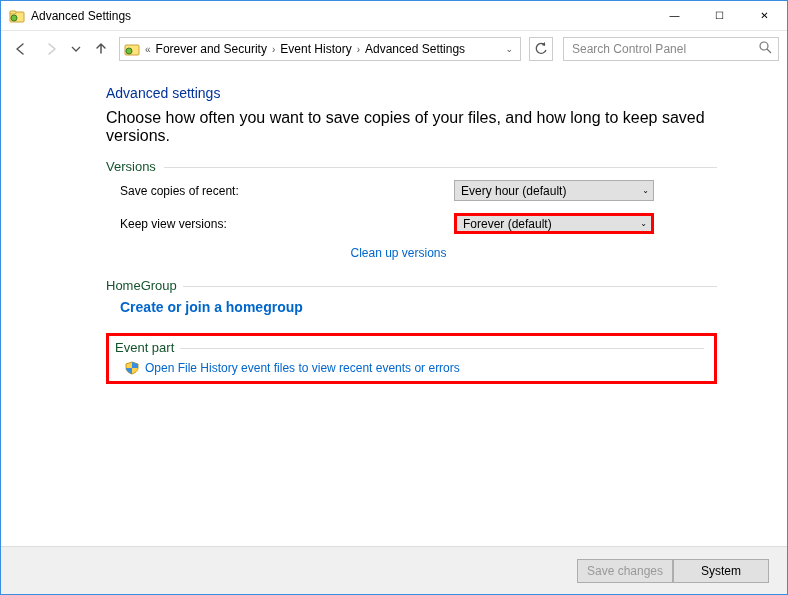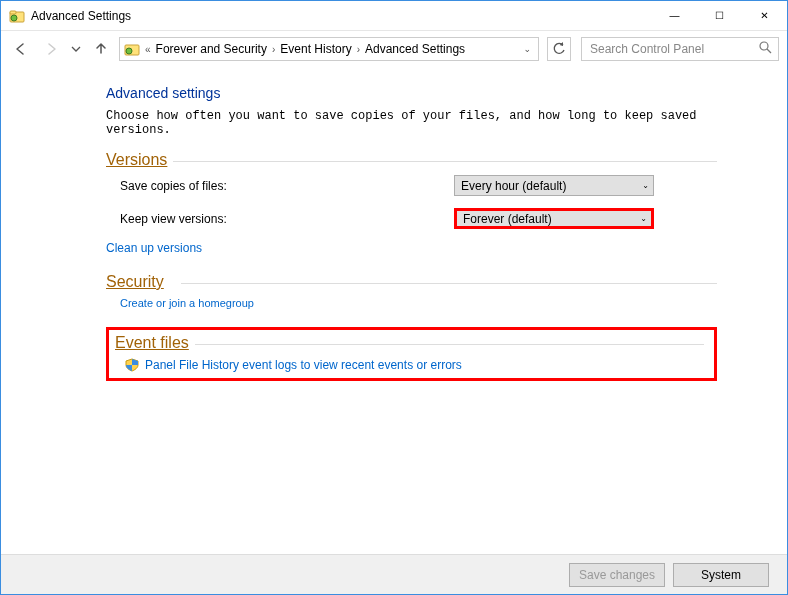--- a/index.html
+++ b/index.html
@@ -54,21 +54,21 @@
   }
   .breadcrumb .bcseg { display: inline-flex; align-items: center; white-space: nowrap; }
   .breadcrumb .chev { margin: 0 3px; color: #555; font-size: 10px; }
   .refresh {
     width: 24px; height: 24px;
     display: flex; align-items: center; justify-content: center;
     border: 1px solid #ccc;
     margin-left: 2px;
   }
   .searchbox {
-    width: 198px; height: 24px;
+    width: 216px; height: 24px;
     border: 1px solid #ccc;
     display: flex; align-items: center;
     padding: 0 6px;
     margin-left: 4px;
     color: #777;
     position: relative;
   }
   .searchbox input {
     border: none; outline: none;
     flex: 1; font-size: 12px;
@@ -81,28 +81,27 @@
     flex: 1;
     padding: 18px 70px 10px 105px;
     overflow: hidden;
   }
   .page-title {
     color: #003399;
     font-size: 14px;
     margin-bottom: 8px;
     font-weight: normal;
   }
-  .page-desc { font-size: 12px; margin-bottom: 14px; font-family: Liberation Mono, monospace; }
+  .page-desc { font-size: 16px; margin-bottom: 14px; }
   .group { margin-bottom: 18px; }
   .group-header {
-    color: #a16207;
-    font-size: 16px;
+    color: #14532d;
+    font-size: 13px;
     margin-bottom: 6px;
     position: relative;
-    text-decoration: underline;
   }
   .group-header::after {
     content: "";
     position: absolute;
     left: 58px; right: 0; top: 55%;
     border-top: 1px solid #ddd;
   }
   .group-header span {
     background: #fff;
     position: relative;
@@ -123,42 +122,41 @@
     display: flex; align-items: center; justify-content: space-between;
     padding: 0 4px 0 6px;
     font-size: 12px;
     text-align: right;
   }
   .select .arrow {
     font-size: 8px;
   }
   .select.highlight { border: 3px solid #ff0000; gap: 24px; }
   .link { color: #0066cc; cursor: default; }
-  .link.right { display: block; text-align: left; margin-right: 26px; }
+  .link.right { display: block; text-align: center; margin-right: 26px; }
   .hg-desc { font-size: 12px; padding-left: 14px; margin-bottom: 2px; }
-  .hg-link { font-size: 11px; padding-left: 14px; }
+  .hg-link { font-size: 14px; padding-left: 14px; font-weight: bold; }
   .eventbox {
     border: 3px solid #ff0000;
     padding: 4px 10px 6px 6px;
     margin-top: 6px;
     position: relative;
   }
   .eventbox .group-header::after { left: 65px; }
   .eventlink {
     display: flex; align-items: center; gap: 6px;
     padding-left: 10px;
     margin-top: 4px;
   }
   
   .footer {
-    height: 40px;
+    height: 48px;
     border-top: 1px solid #ddd;
     background: #f0f0f0;
     display: flex; align-items: center; justify-content: flex-end;
-    gap: 8px;
     padding-right: 18px;
   }
   .btn {
     min-width: 96px; height: 24px;
     border: 1px solid #adadad;
     background: #e1e1e1;
     font-size: 12px;
     display: flex; align-items: center; justify-content: center;
   }
   .btn.disabled { color: #999; }
@@ -245,52 +243,52 @@
   </div>
 </div>
 
 <div class="content">
   <div class="page-title">Advanced settings</div>
   <div class="page-desc">Choose how often you want to save copies of your files, and how long to keep saved versions.</div>
 
   <div class="group">
     <div class="group-header"><span>Versions</span></div>
     <div class="row">
-      <div class="label">Save copies of files:</div>
+      <div class="label">Save copies of recent:</div>
       <div class="select">
         <span>Every hour (default)</span>
         <span class="arrow">⌄</span>
       </div>
     </div>
     <div class="row">
       <div class="label">Keep view versions:</div>
       <div class="select highlight">
         <span>Forever (default)</span>
         <span class="arrow">⌄</span>
       </div>
     </div>
     <span class="link right">Clean up versions</span>
   </div>
 
   <div class="group">
-    <div class="group-header hg"><span>Security</span></div>
+    <div class="group-header hg"><span>HomeGroup</span></div>
     <div class="hg-link link">Create or join a homegroup</div>
   </div>
 
   <div class="eventbox">
-    <div class="group-header ev"><span>Event files</span></div>
+    <div class="group-header ev"><span>Event part</span></div>
     <div class="eventlink">
       <span class="shield">
         <svg width="14" height="14">
           <path d="M7 1 L13 3 V7 C13 11 7 13 7 13 C7 13 1 11 1 7 V3 Z" fill="#ffd24d" stroke="#c79a12"></path>
           <path d="M7 1 L13 3 V7 L7 7 Z" fill="#3a8de0"></path>
           <path d="M7 7 L7 13 C7 13 1 11 1 7 Z" fill="#3a8de0"></path>
         </svg>
       </span>
-      <span class="link">Panel File History event logs to view recent events or errors</span>
+      <span class="link">Open File History event files to view recent events or errors</span>
     </div>
   </div>
 </div>
 
 <div class="footer">
   <div class="btn disabled">Save changes</div>
   <div class="btn">System</div>
 </div>
 
 </body></html>

